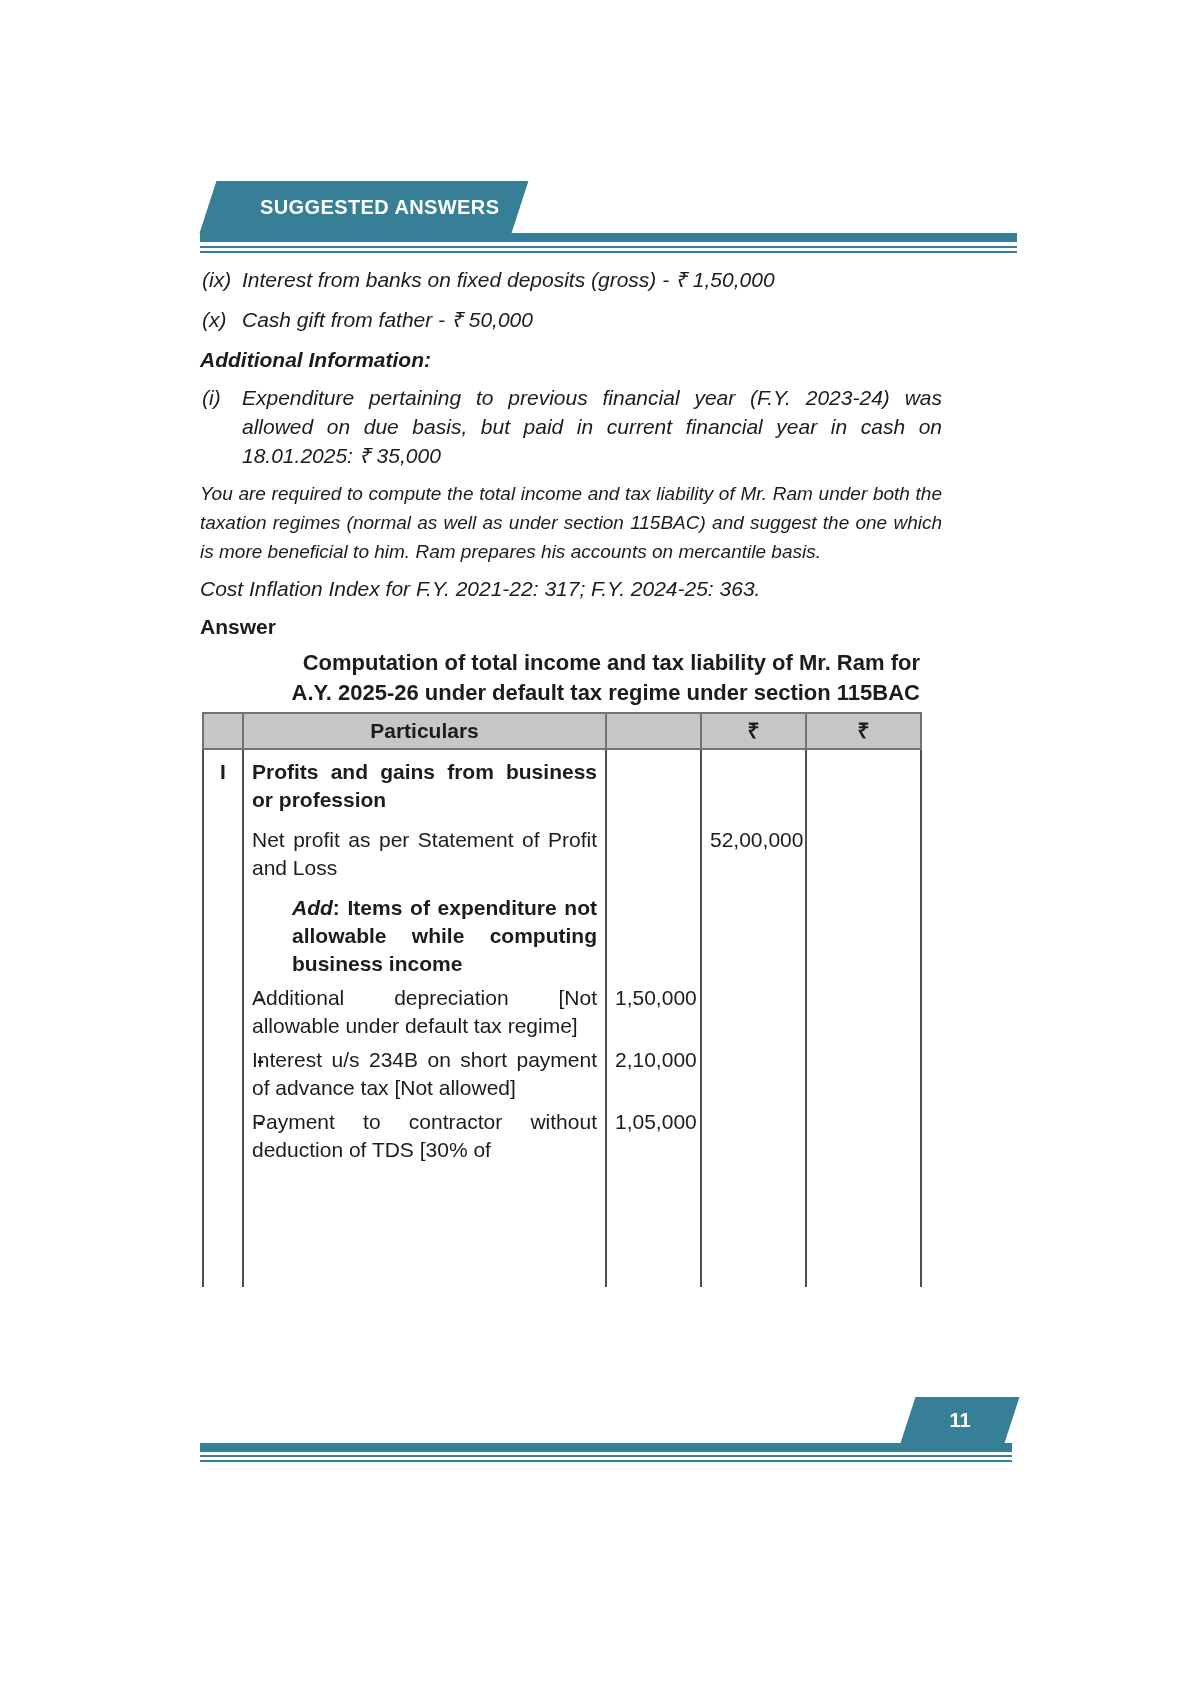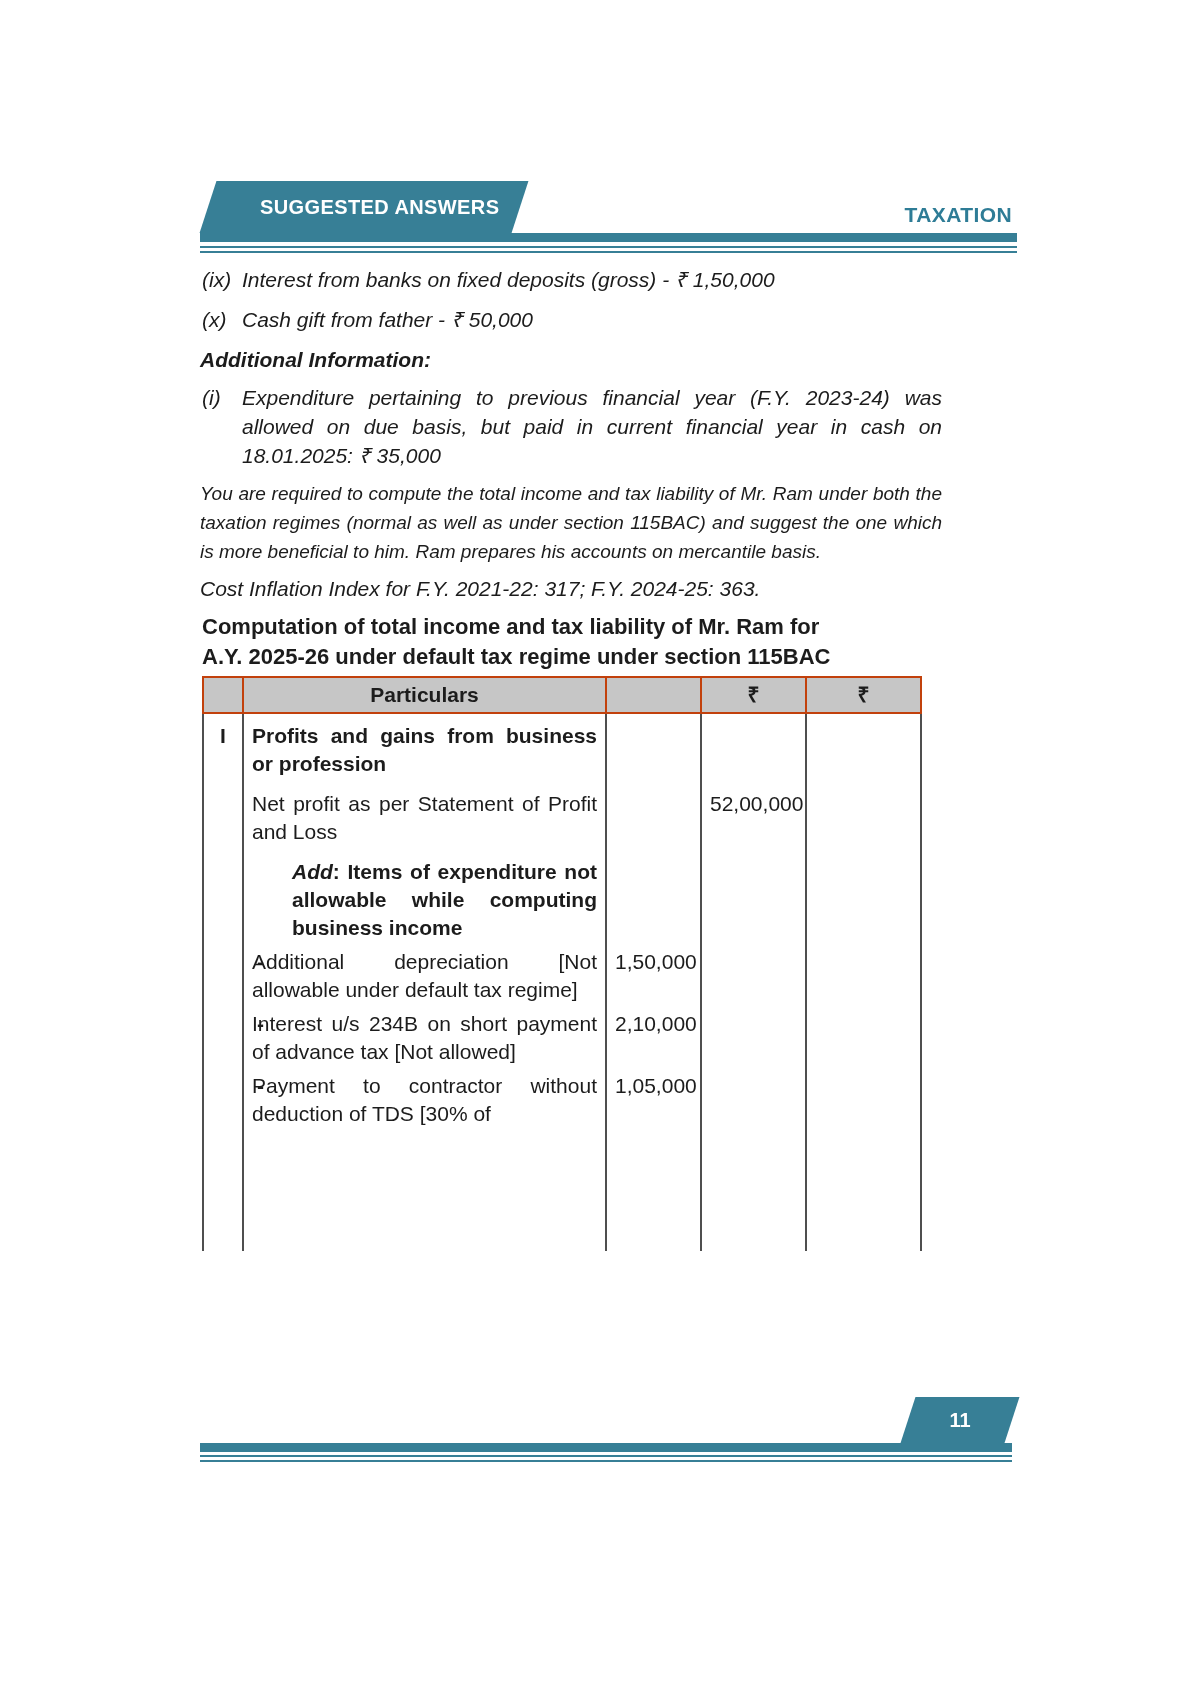--- a/index.html
+++ b/index.html
@@ -30,28 +30,28 @@
   .ital{font-style:italic;}
   .q-item{position:relative;padding-left:42px;font-style:italic;font-size:21px;line-height:29px;margin-bottom:11px;}
   .q-item .marker{position:absolute;left:2px;}
   .addinfo-heading{font-weight:bold;font-style:italic;font-size:21px;line-height:29px;margin-bottom:9px;}
   .num-para{position:relative;padding-left:42px;font-style:italic;font-size:21px;line-height:29px;
     margin-bottom:9px;text-align:justify;}
   .num-para .marker{position:absolute;left:2px;}
   .plain-para{font-style:italic;font-size:19px;line-height:29px;margin-bottom:8px;text-align:justify;}
   .cii-line{font-style:italic;font-size:21px;line-height:29px;margin-bottom:9px;}
   .answer-heading{font-weight:bold;font-size:21px;line-height:29px;margin-bottom:7px;}
-  .table-title{font-weight:bold;font-size:22px;line-height:30px;text-align:left;width:718px;margin:0 0 4px 2px;}
+  .table-title{font-weight:bold;font-size:22px;line-height:30px;text-align:right;width:718px;margin:0 0 4px 2px;}
   
   .table-clip{height:575px;overflow:hidden;margin-left:2px;}
   table.comp{border-collapse:collapse;table-layout:fixed;width:718px;font-size:21px;line-height:28px;}
   table.comp col.c1{width:40px;} table.comp col.c2{width:363px;}
   table.comp col.c3{width:95px;} table.comp col.c4{width:105px;} table.comp col.c5{width:115px;}
   table.comp th{
-    background:#C6C6C6;border:2px solid #c2410c;font-weight:bold;
+    background:#C6C6C6;border:2px solid #737373;font-weight:bold;
     font-size:21px;padding:3px 4px;text-align:center;
   }
   table.comp td{
     border-left:2px solid #4f4f4f;border-right:2px solid #4f4f4f;
     vertical-align:top;padding:0 8px;
   }
   tr.r0 td{padding-top:8px;}
   tr.r1 td{padding-top:12px;}
   tr.r2 td{padding-top:12px;padding-left:48px;}
   tr.rb td{padding-top:6px;}
@@ -78,21 +78,20 @@
   }
 </style>
 </head>
 <body>
 
 <div class="page">
 
   <div class="hdr-banner">
     <span class="hdr-banner-label">SUGGESTED ANSWERS</span>
   </div>
-  <div class="hdr-subject">TAXATION</div>
   <div class="rule-thick"></div>
   <div class="rule-double"></div>
 
   <div class="content">
 
     <div class="q-item">
       <span class="marker">(ix)</span>
       <span>Interest from banks on fixed deposits (gross) - ₹ 1,50,000</span>
     </div>
 
@@ -106,20 +105,21 @@
     <div class="num-para">
       <span class="marker">(i)</span>
       <span>Expenditure pertaining to previous financial year (F.Y. 2023-24) was allowed on due basis, but paid in current financial year in cash on 18.01.2025: ₹ 35,000</span>
     </div>
 
 
     <div class="plain-para">You are required to compute the total income and tax liability of Mr. Ram under both the taxation regimes (normal as well as under section 115BAC) and suggest the one which is more beneficial to him. Ram prepares his accounts on mercantile basis.</div>
 
     <div class="cii-line">Cost Inflation Index for F.Y. 2021-22: 317; F.Y. 2024-25: 363.</div>
 
+    <div class="answer-heading">Answer</div>
 
     <div class="table-title">
       <div>Computation of total income and tax liability of Mr. Ram for</div>
       <div>A.Y. 2025-26 under default tax regime under section 115BAC</div>
     </div>
 
     <div class="table-clip">
       <table class="comp">
         <colgroup>
           <col class="c1">

